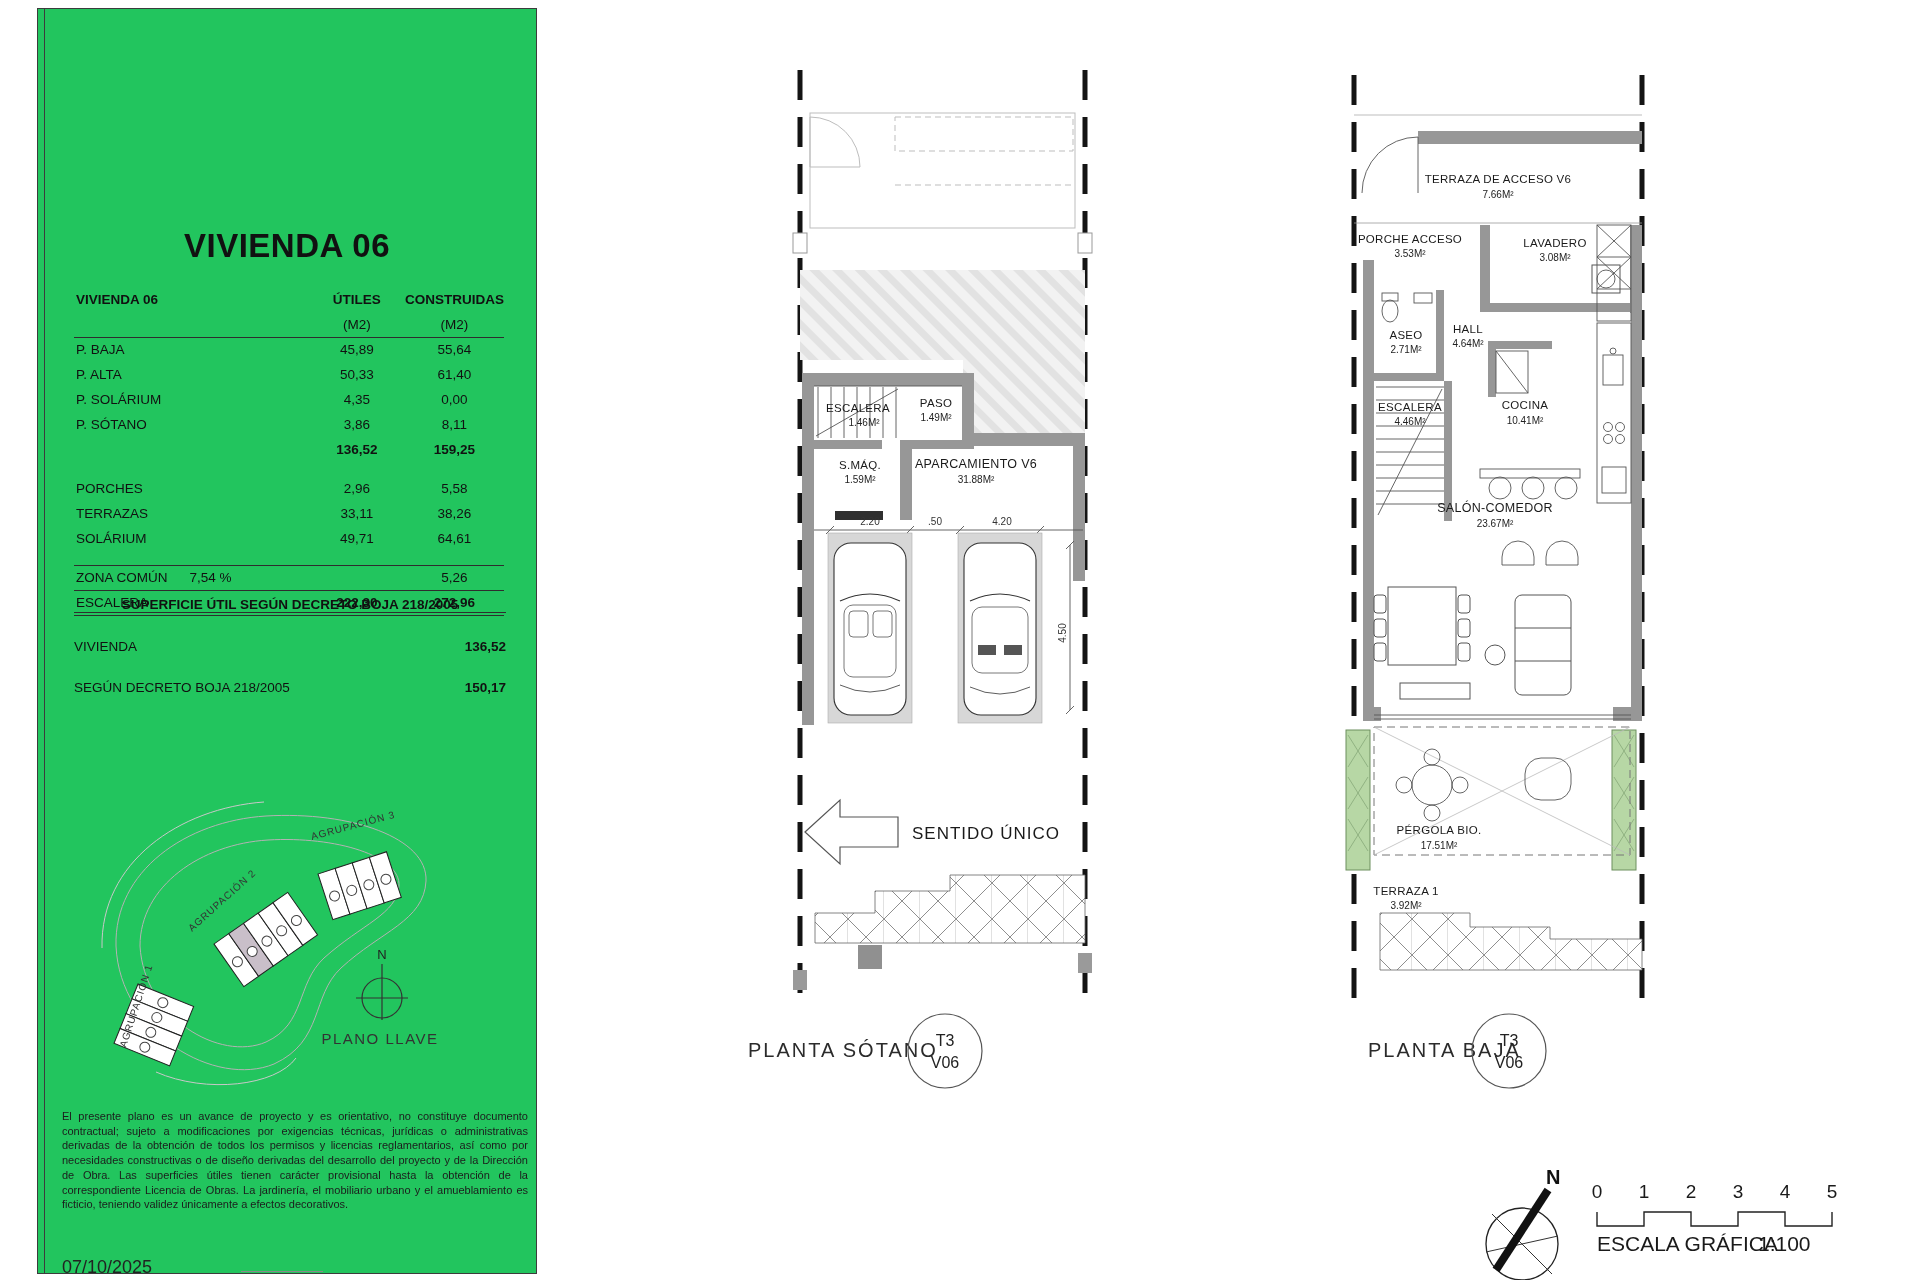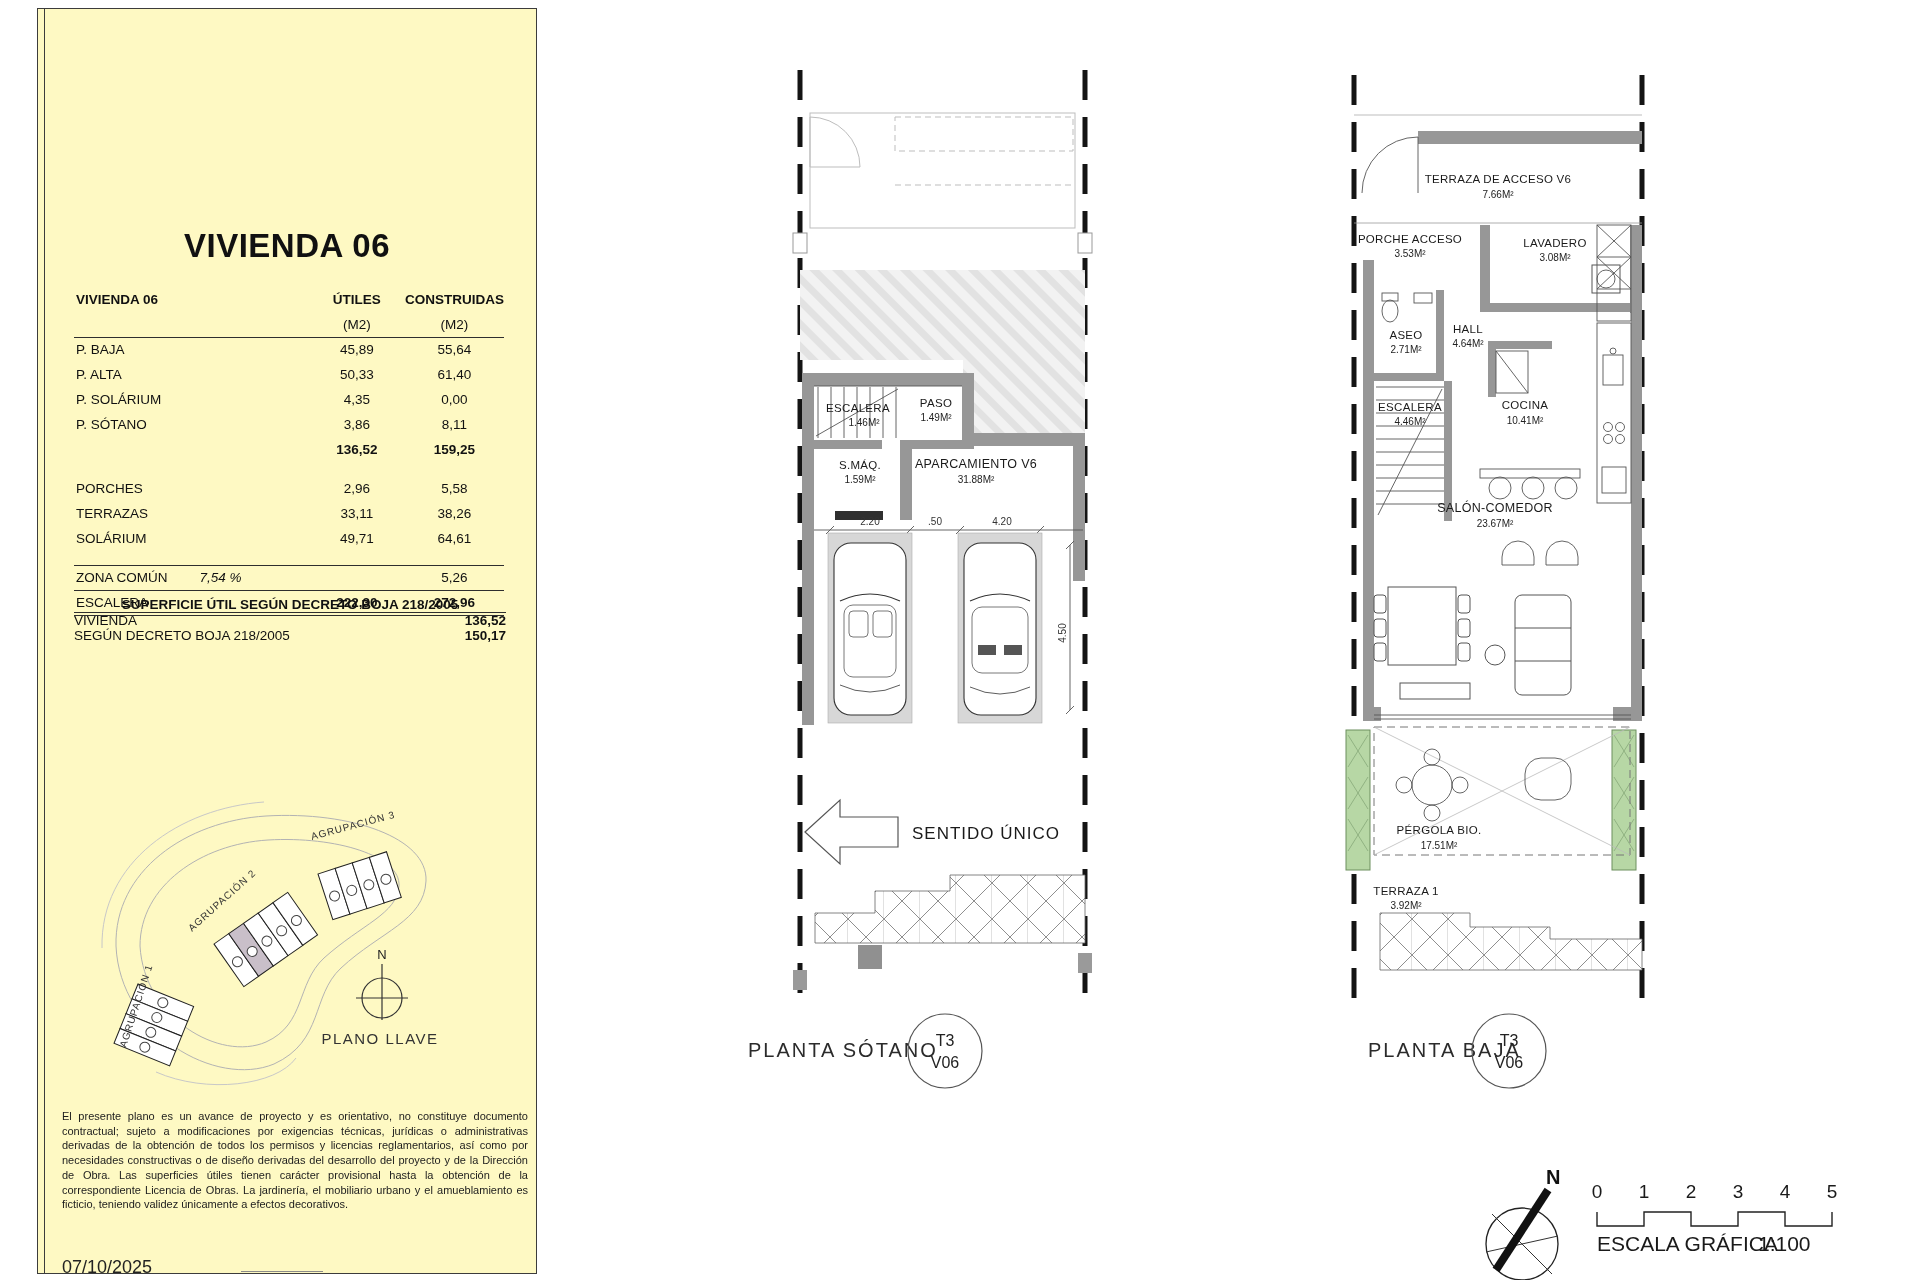--- a/index.html
+++ b/index.html
@@ -1,43 +1,43 @@
 <!DOCTYPE html>
 <html><head>
 <meta charset="utf-8">
 <style>
   * { margin:0; padding:0; box-sizing:border-box; }
   body { background:#fff; font-family:"Liberation Sans","DejaVu Sans",sans-serif; }
   #page { position:relative; width:1920px; height:1280px; background:#fff; overflow:hidden; }
 
   
   .panel { position:absolute; left:37px; top:8px; width:500px; height:1266px;
-           border:1.5px solid #3c3c3c; background:#fef9c3; }
+           border:1.5px solid #3c3c3c; background:#22c55e; }
   .panel::before { content:""; position:absolute; left:6px; top:0; bottom:0;
                    width:1px; background:#3c3c3c; }
   .panel-title { position:absolute; left:0; right:0; top:218px; text-align:center;
                  font-size:33px; font-weight:bold; letter-spacing:0.5px; color:#111; }
 
   .sup-table-wrap { position:absolute; left:36px; top:278px; width:430px; }
   table.sup { width:100%; border-collapse:collapse; font-size:13.5px; color:#111; }
   table.sup td { height:25px; vertical-align:middle; }
   td.lab { width:55%; text-align:left; padding-left:2px; }
   td.num { width:22.5%; text-align:center; }
   .ctr { text-align:center; }
   .bold { font-weight:bold; }
   .bb { border-bottom:1.4px solid #2e2e2e; }
   .bb2 { border-bottom:1.2px solid #2e2e2e; }
   tr.spacer td { height:14px; }
   .grp-head { font-weight:bold; text-align:center; }
-  .zona-pct { display:inline-block; margin-left:32px;font-style:italic; }
+  .zona-pct { display:inline-block; margin-left:22px; }
 
   .decreto { position:absolute; left:36px; top:588px; width:432px; font-size:13.5px; color:#111; }
   .decreto .d-title { text-align:center; font-weight:bold; 
                       border-bottom:1.4px solid #2e2e2e; }
-  .decreto .d-row { display:flex; justify-content:space-between; }
+  .decreto .d-row { display:flex; justify-content:space-between; margin-top:26px; }
   .decreto .d-val { font-weight:bold; }
 
   .disclaimer { position:absolute; left:24px; top:1100px; width:466px; font-size:11px;
                 line-height:1.34; text-align:justify; color:#1c1c1c; }
   .date { position:absolute; left:24px; top:1248px; font-size:18px; color:#222; }
   .date-line { position:absolute; left:203px; top:1262px; width:82px; height:1px; background:#8a8a8a; }
 
   
   .abs { position:absolute; }
 

